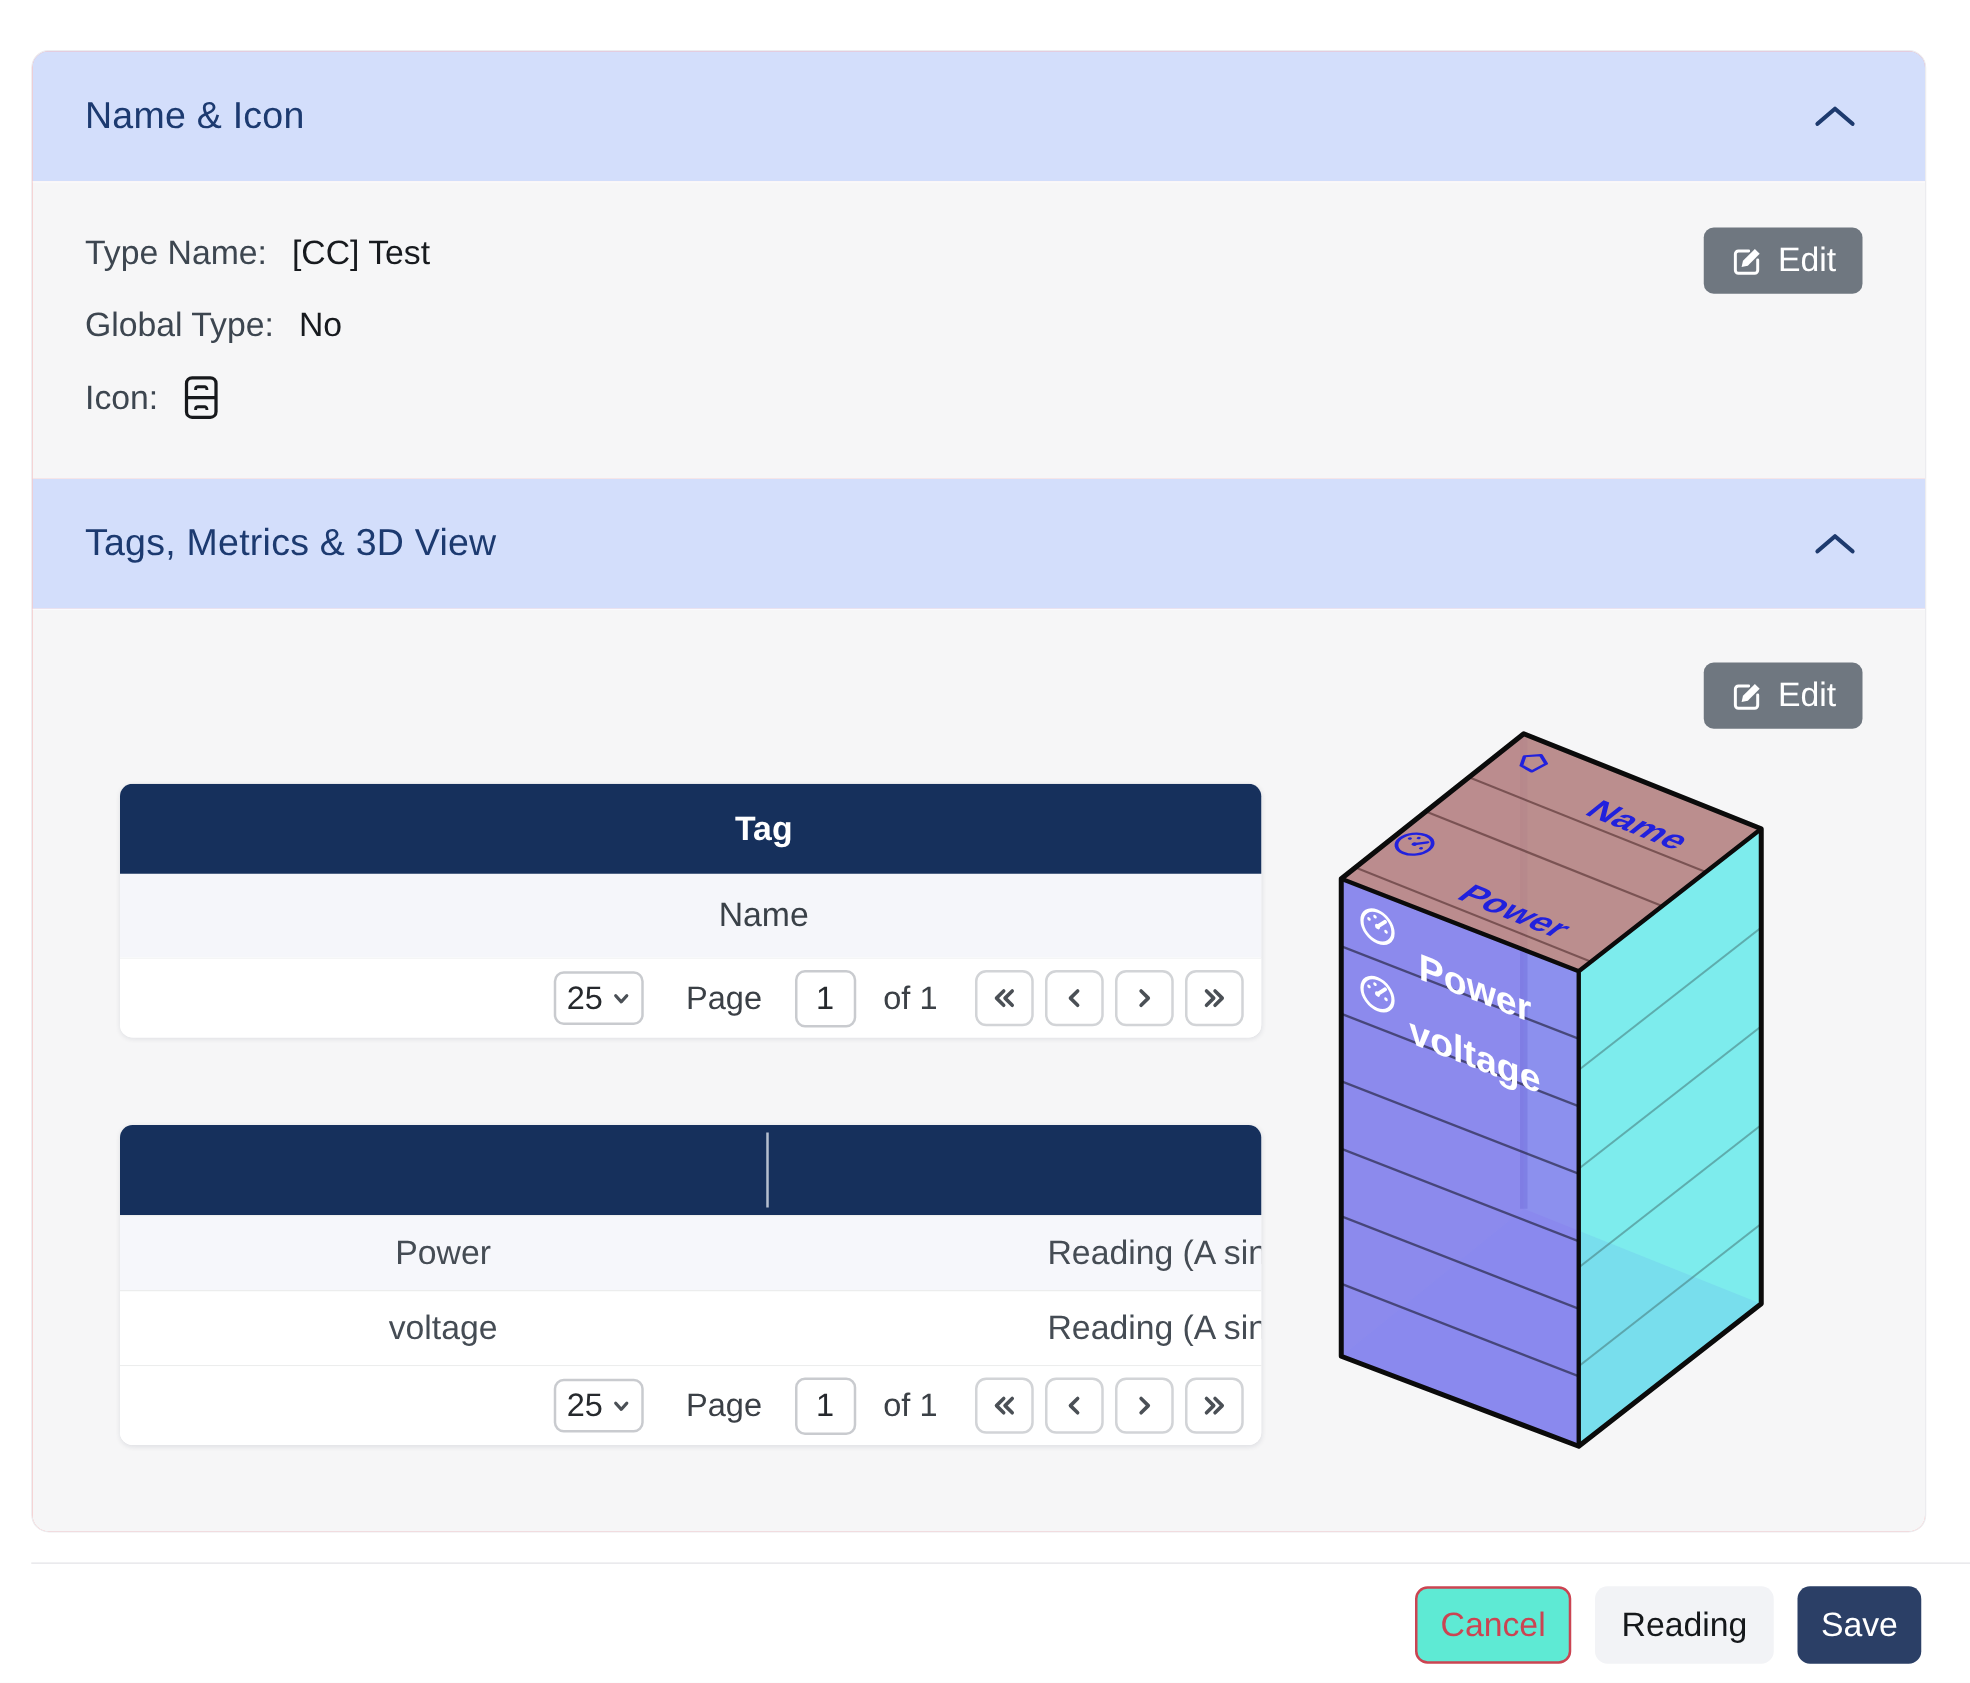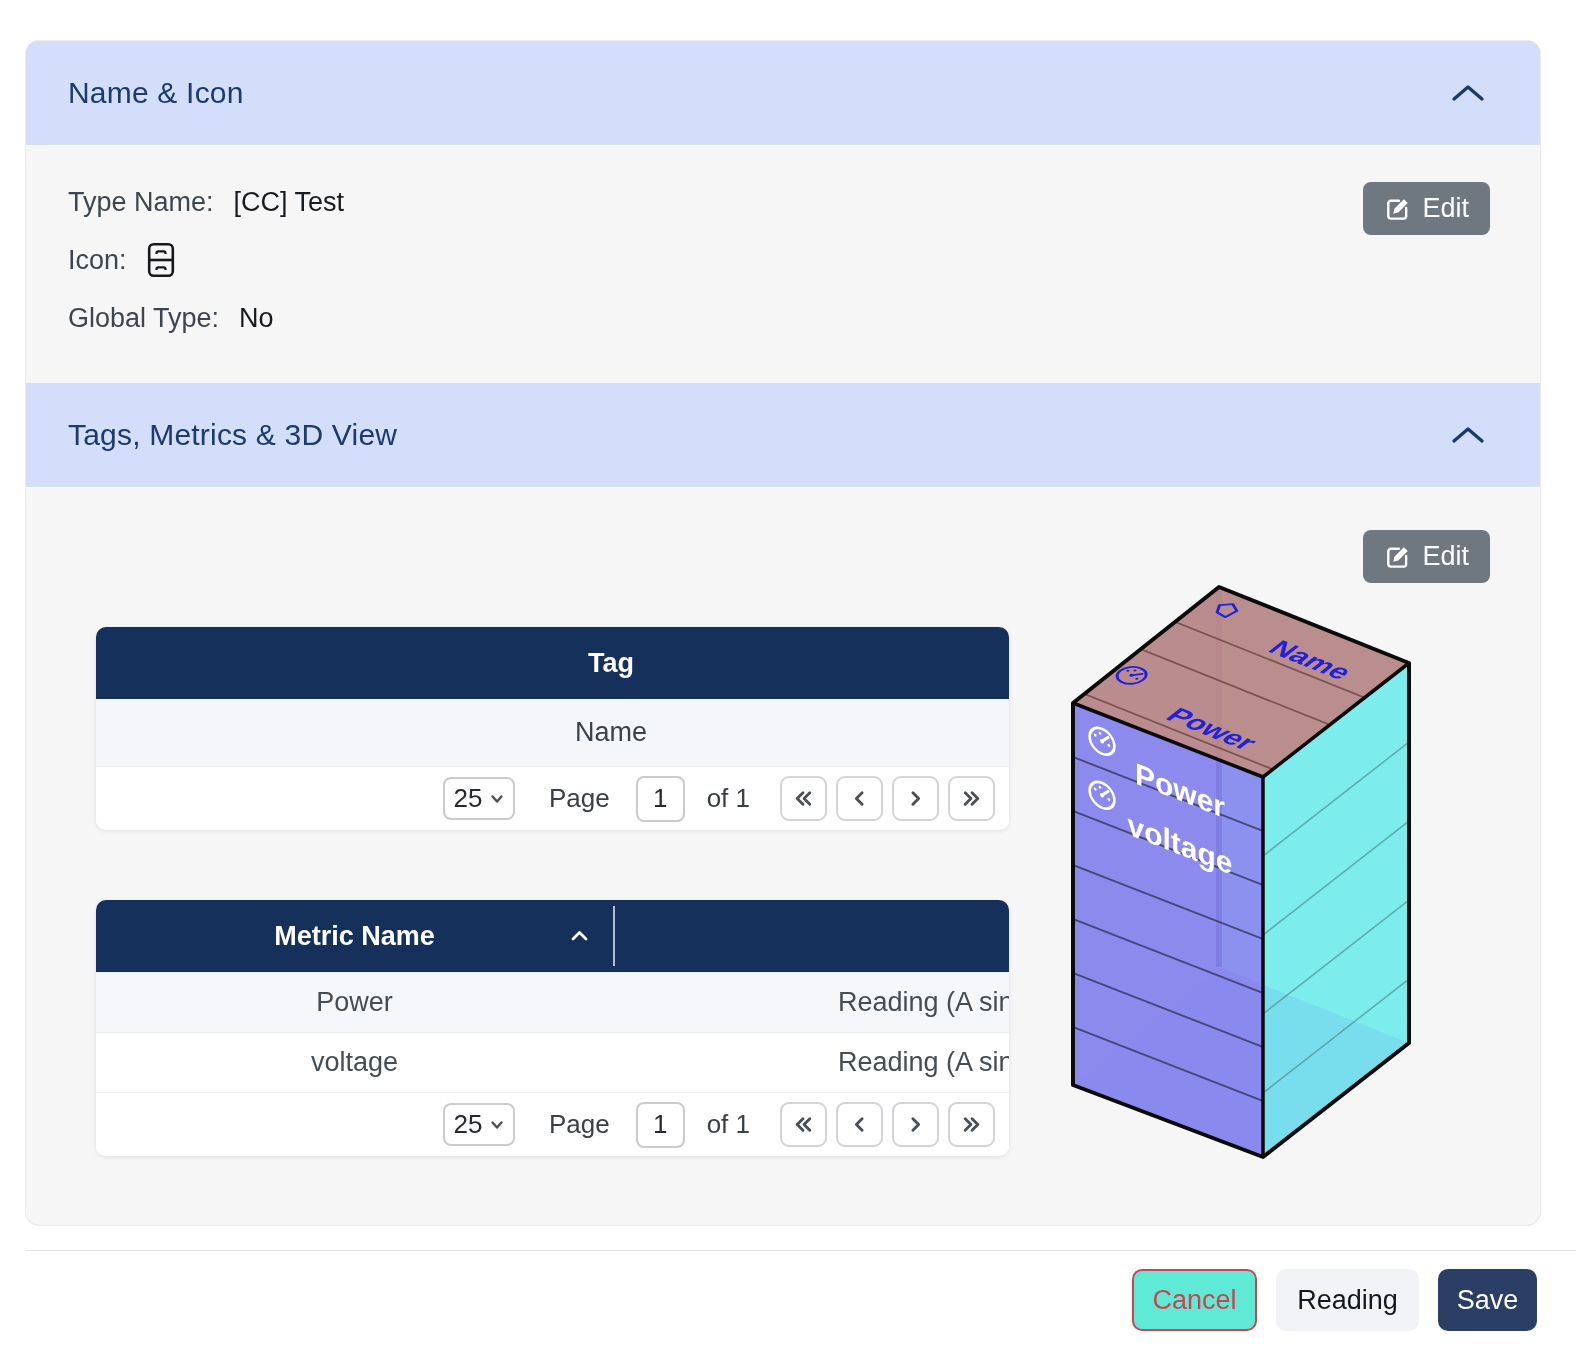--- a/index.html
+++ b/index.html
@@ -135,28 +135,28 @@
           </svg>
       </button>
     </div>
 
     <div class="section-body body1">
       <div class="field-row">
         <span class="field-label">Type Name:</span>
         <span class="field-value">[CC] Test</span>
       </div>
       <div class="field-row">
+        <span class="field-label">Global Type:</span>
+        <span class="field-value">No</span>
+      </div>
+      <div class="field-row">
         <span class="field-label">Icon:</span>
         <svg class="ic" width="28" height="36" viewBox="0 0 28 36" style="color:#17191c">
             <use href="#def-cabinet"></use>
           </svg>
-      </div>
-      <div class="field-row">
-        <span class="field-label">Global Type:</span>
-        <span class="field-value">No</span>
       </div>
       <button class="edit-btn edit-btn-1">
         <svg class="ic" width="26" height="26" viewBox="0 0 23 23">
             <use href="#def-edit"></use>
           </svg>
         <span>Edit</span>
       </button>
     </div>
 
     <div class="section-header">
@@ -220,26 +220,20 @@
                 </svg>
             </button>
           </div>
         </div>
       </div>
 
       <div class="table-card metric-table">
         <div class="table-clip">
           <div class="table-inner">
             <div class="thead">
-              <button class="th-col1">
-                <span class="th-label">Metric Name</span>
-                <svg class="ic th-sort" width="19" height="13" viewBox="0 0 19 13" style="color:#fff">
-                    <use href="#def-sort-up"></use>
-                  </svg>
-              </button>
               <div class="th-divider"></div>
             </div>
             <div class="data-row odd">
               <span class="cell-name">Power</span>
               <span class="cell-desc">Reading (A sing</span>
             </div>
             <div class="data-row even">
               <span class="cell-name">voltage</span>
               <span class="cell-desc">Reading (A sing</span>
             </div>

